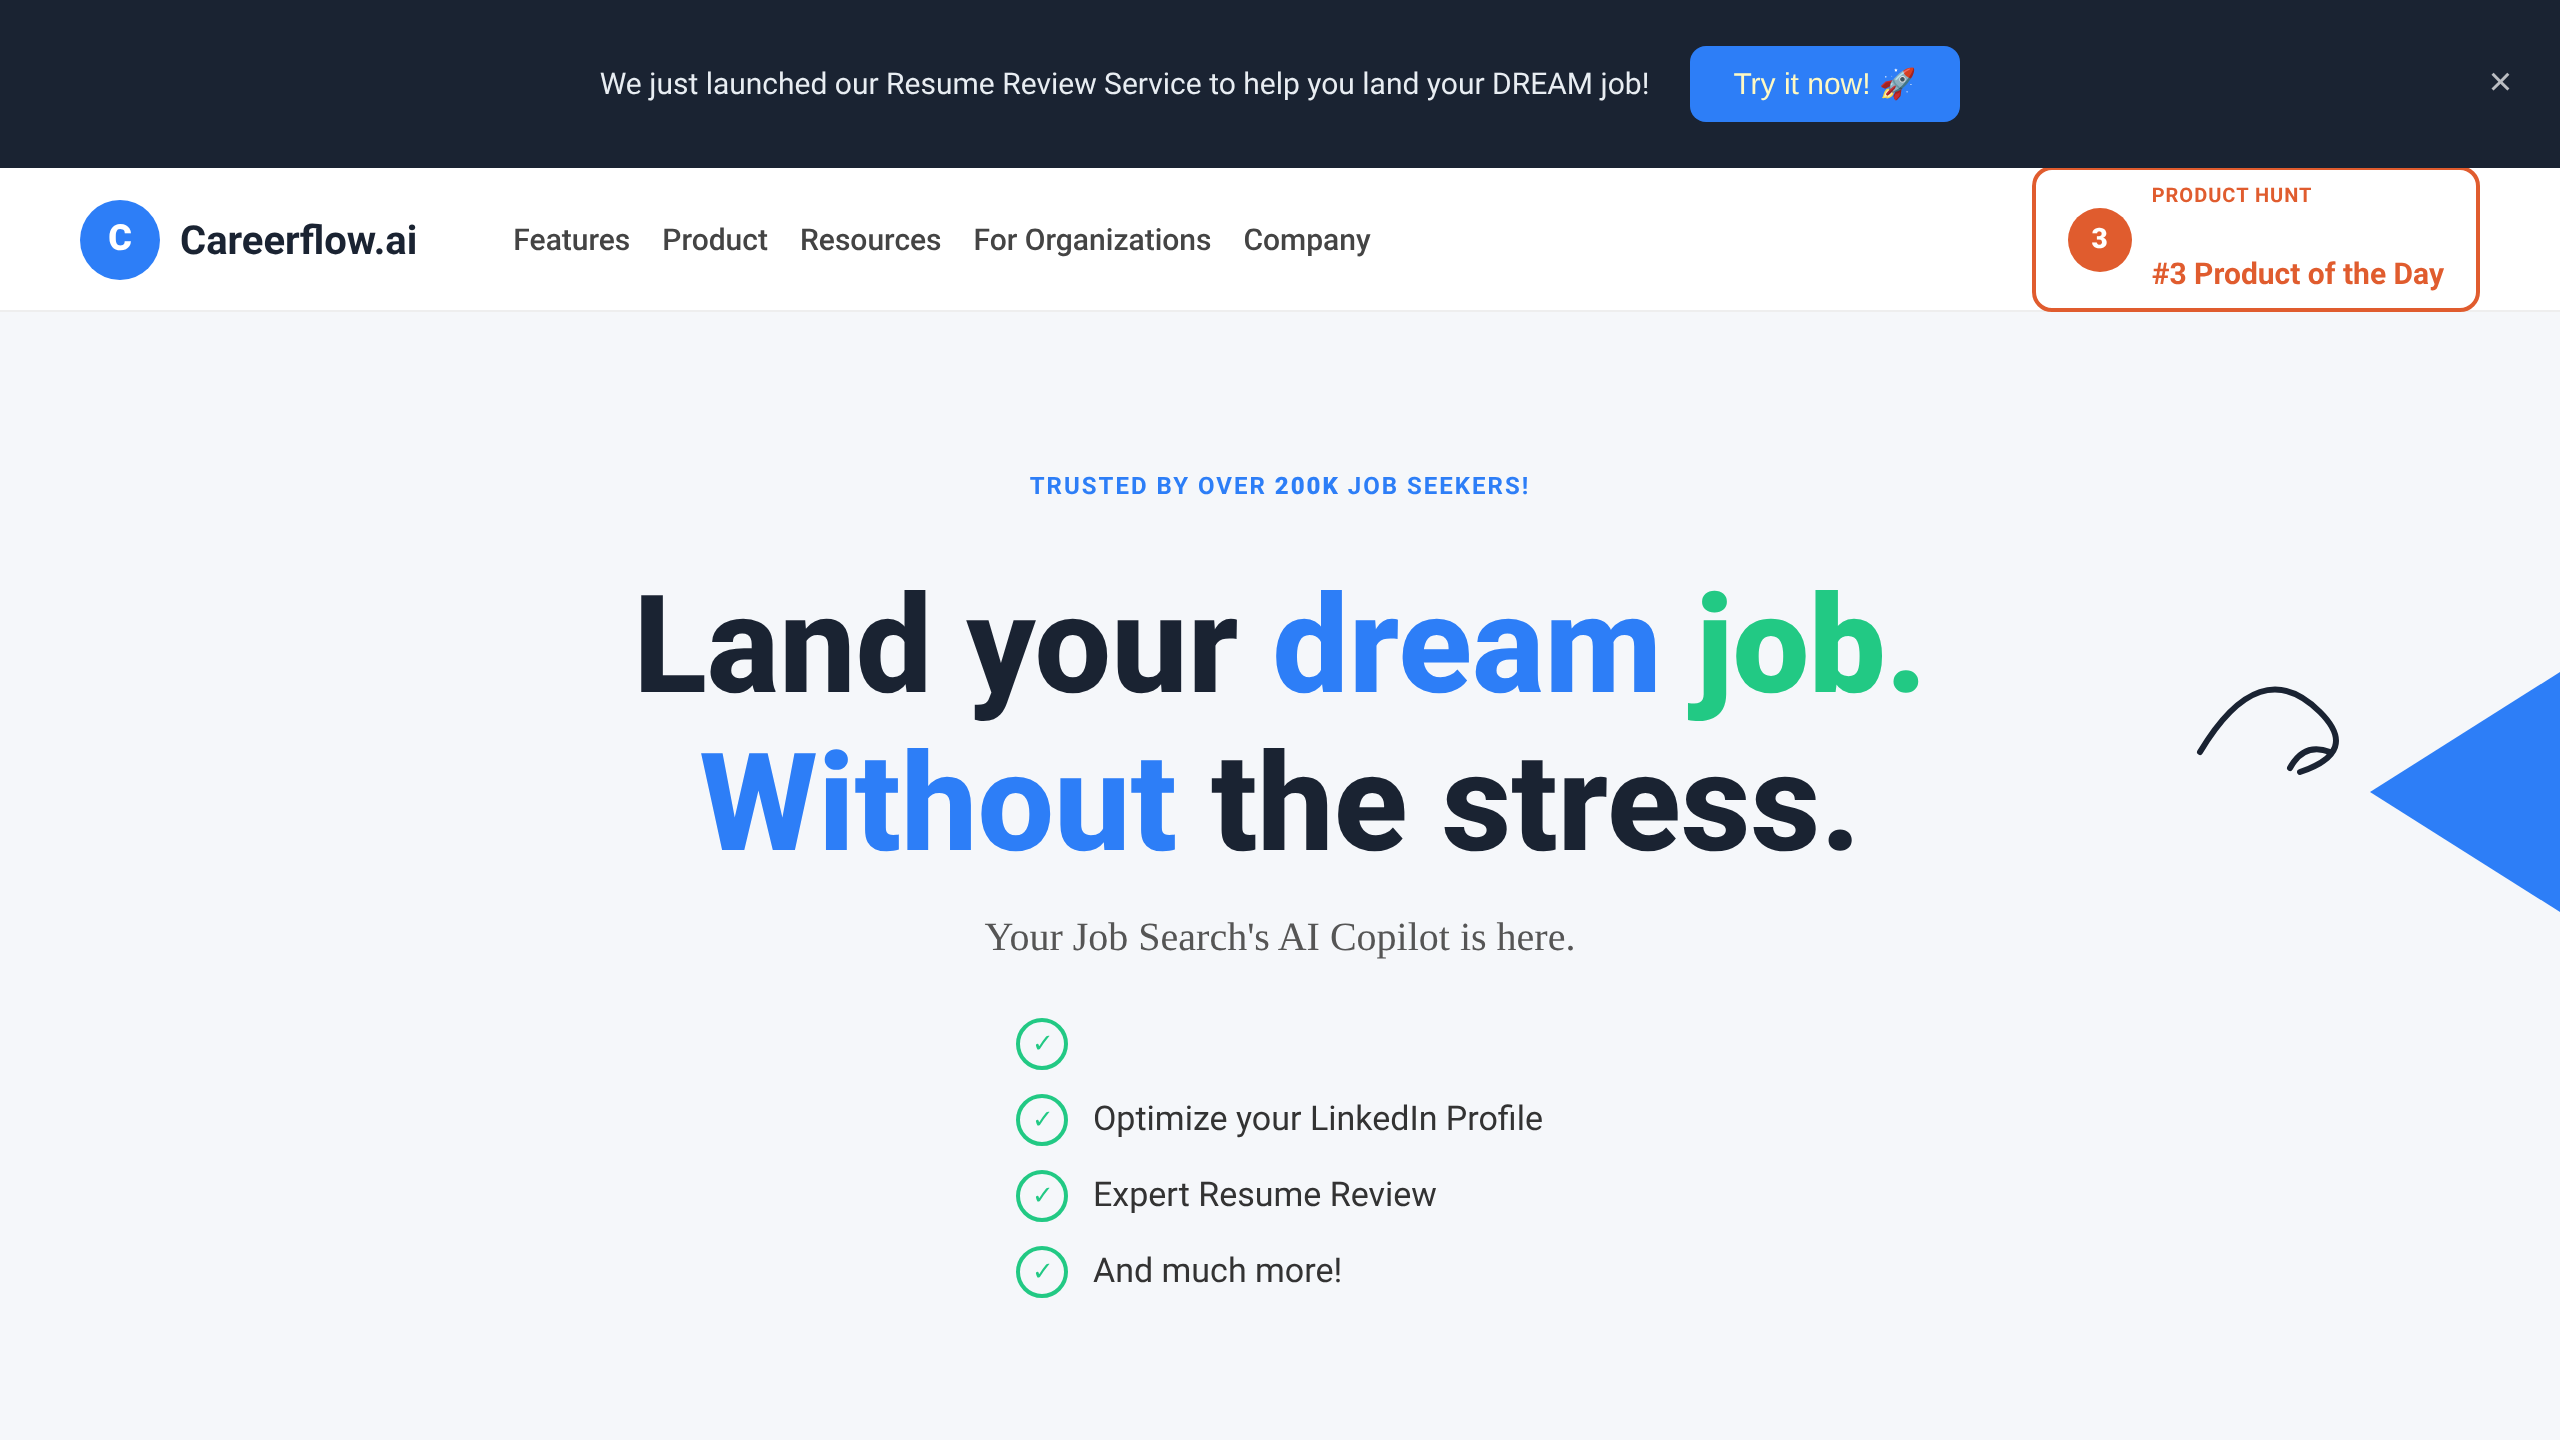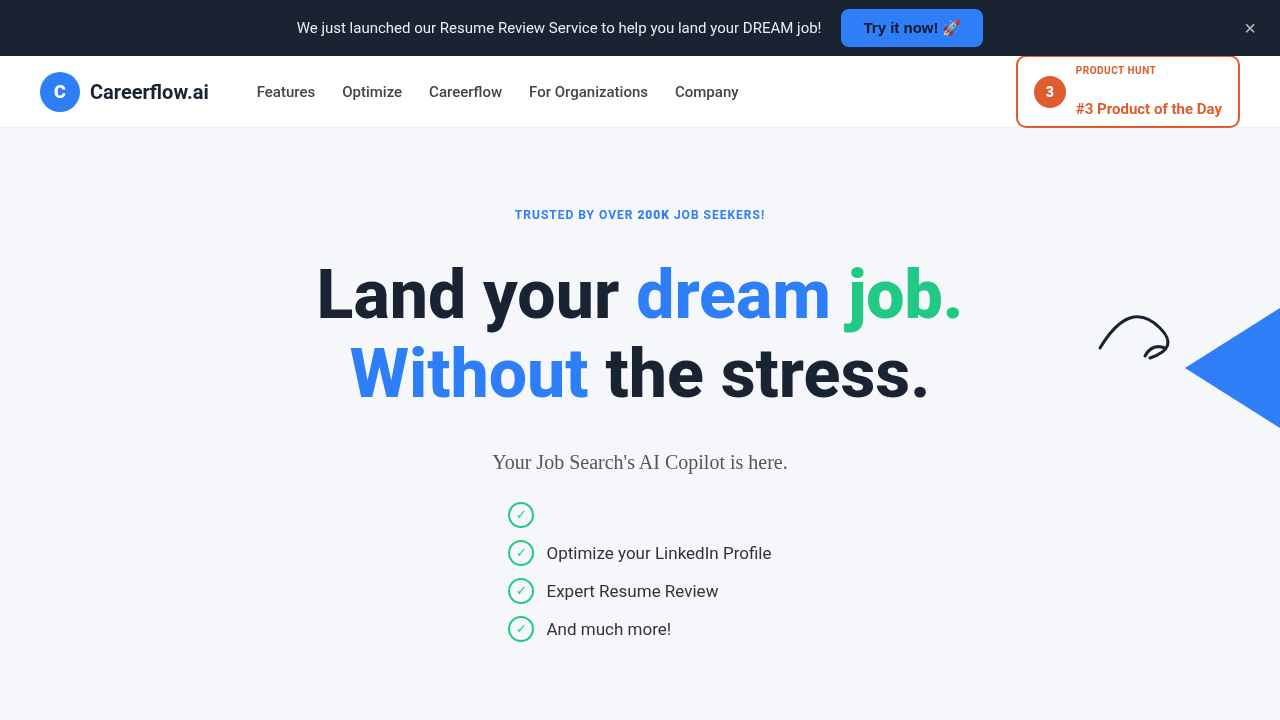--- a/index.html
+++ b/index.html
@@ -6,36 +6,36 @@
     body { font-family: -apple-system, BlinkMacSystemFont, 'Segoe UI', Roboto, sans-serif; background: #f5f7fa; }
 
     
     .top-banner {
       background: #1a2332;
       color: white;
       display: flex;
       align-items: center;
       justify-content: center;
       padding: 0 16px;
-      height: 56px;
+      height: 84px;
       position: relative;
     }
     .banner-text {
       font-size: 15px;
       color: #e8edf2;
       margin-right: 20px;
     }
     .banner-cta {
       background: #2d7ef7;
-      color: #0f172a;
+      color: #fef9c3;
       border: none;
       padding: 10px 22px;
       border-radius: 8px;
       font-size: 15px;
-      font-weight: 700;
+      font-weight: 400;
       cursor: pointer;
       white-space: nowrap;
     }
     .banner-close {
       position: absolute;
       right: 24px;
       top: 50%;
       transform: translateY(-50%);
       background: none;
       border: none;
@@ -74,21 +74,21 @@
       font-size: 18px;
     }
     .logo-text {
       font-size: 20px;
       font-weight: 700;
       color: #1a2332;
     }
     .nav-links {
       display: flex;
       align-items: center;
-      gap: 27px;
+      gap: 16px;
       flex: 1;
     }
     .nav-link {
       font-size: 15px;
       color: #444;
       text-decoration: none;
       font-weight: 500;
       cursor: pointer;
     }
     .product-hunt-badge {
@@ -200,22 +200,22 @@
   <button class="banner-close">×</button>
 </div>
 
 <nav class="navbar">
   <a class="logo" href="#">
     <div class="logo-icon">C</div>
     <span class="logo-text">Careerflow.ai</span>
   </a>
   <div class="nav-links">
     <a class="nav-link" href="#">Features</a>
-    <a class="nav-link" href="#">Optimize</a>
-    <a class="nav-link" href="#">Careerflow</a>
+    <a class="nav-link" href="#">Product</a>
+    <a class="nav-link" href="#">Resources</a>
     <a class="nav-link" href="#">For Organizations</a>
     <a class="nav-link" href="#">Company</a>
   </div>
   <div class="product-hunt-badge">
     <div class="ph-medal">3</div>
     <div>
       <div class="ph-text-top">PRODUCT HUNT</div>
       <div class="ph-text-bottom">#3 Product of the Day</div>
     </div>
   </div>
@@ -231,21 +231,21 @@
     <div style="position:absolute;right:0;top:0;width:0;height:0;border-top:60px solid transparent;border-bottom:60px solid transparent;border-right:95px solid #2d7ef7;"></div>
   </div>
 
   <p class="trusted-label">
     <span>TRUSTED BY OVER </span><span style="color:#2d7ef7;font-weight:900;">200K</span><span> JOB SEEKERS!</span>
   </p>
 
   <div style="font-size:68px;font-weight:800;line-height:1.1;color:#1a2332;margin-bottom:4px;">
     <span>Land your </span><span style="color:#2d7ef7;text-align:right;">dream</span><span style="color:#22c984;font-weight:900;"> job.</span>
   </div>
-  <div style="font-size:68px;font-weight:800;line-height:1.1;color:#1a2332;margin-bottom:39px;">
+  <div style="font-size:68px;font-weight:800;line-height:1.1;color:#1a2332;margin-bottom:18px;">
     <span style="color:#2d7ef7;">Without</span><span> the stress.</span>
   </div>
 
   <p class="hero-sub">Your Job Search's AI Copilot is here.</p>
 
   <ul class="features-list">
     <li>
       <span class="check-icon">✓</span>
     </li>
     <li>

